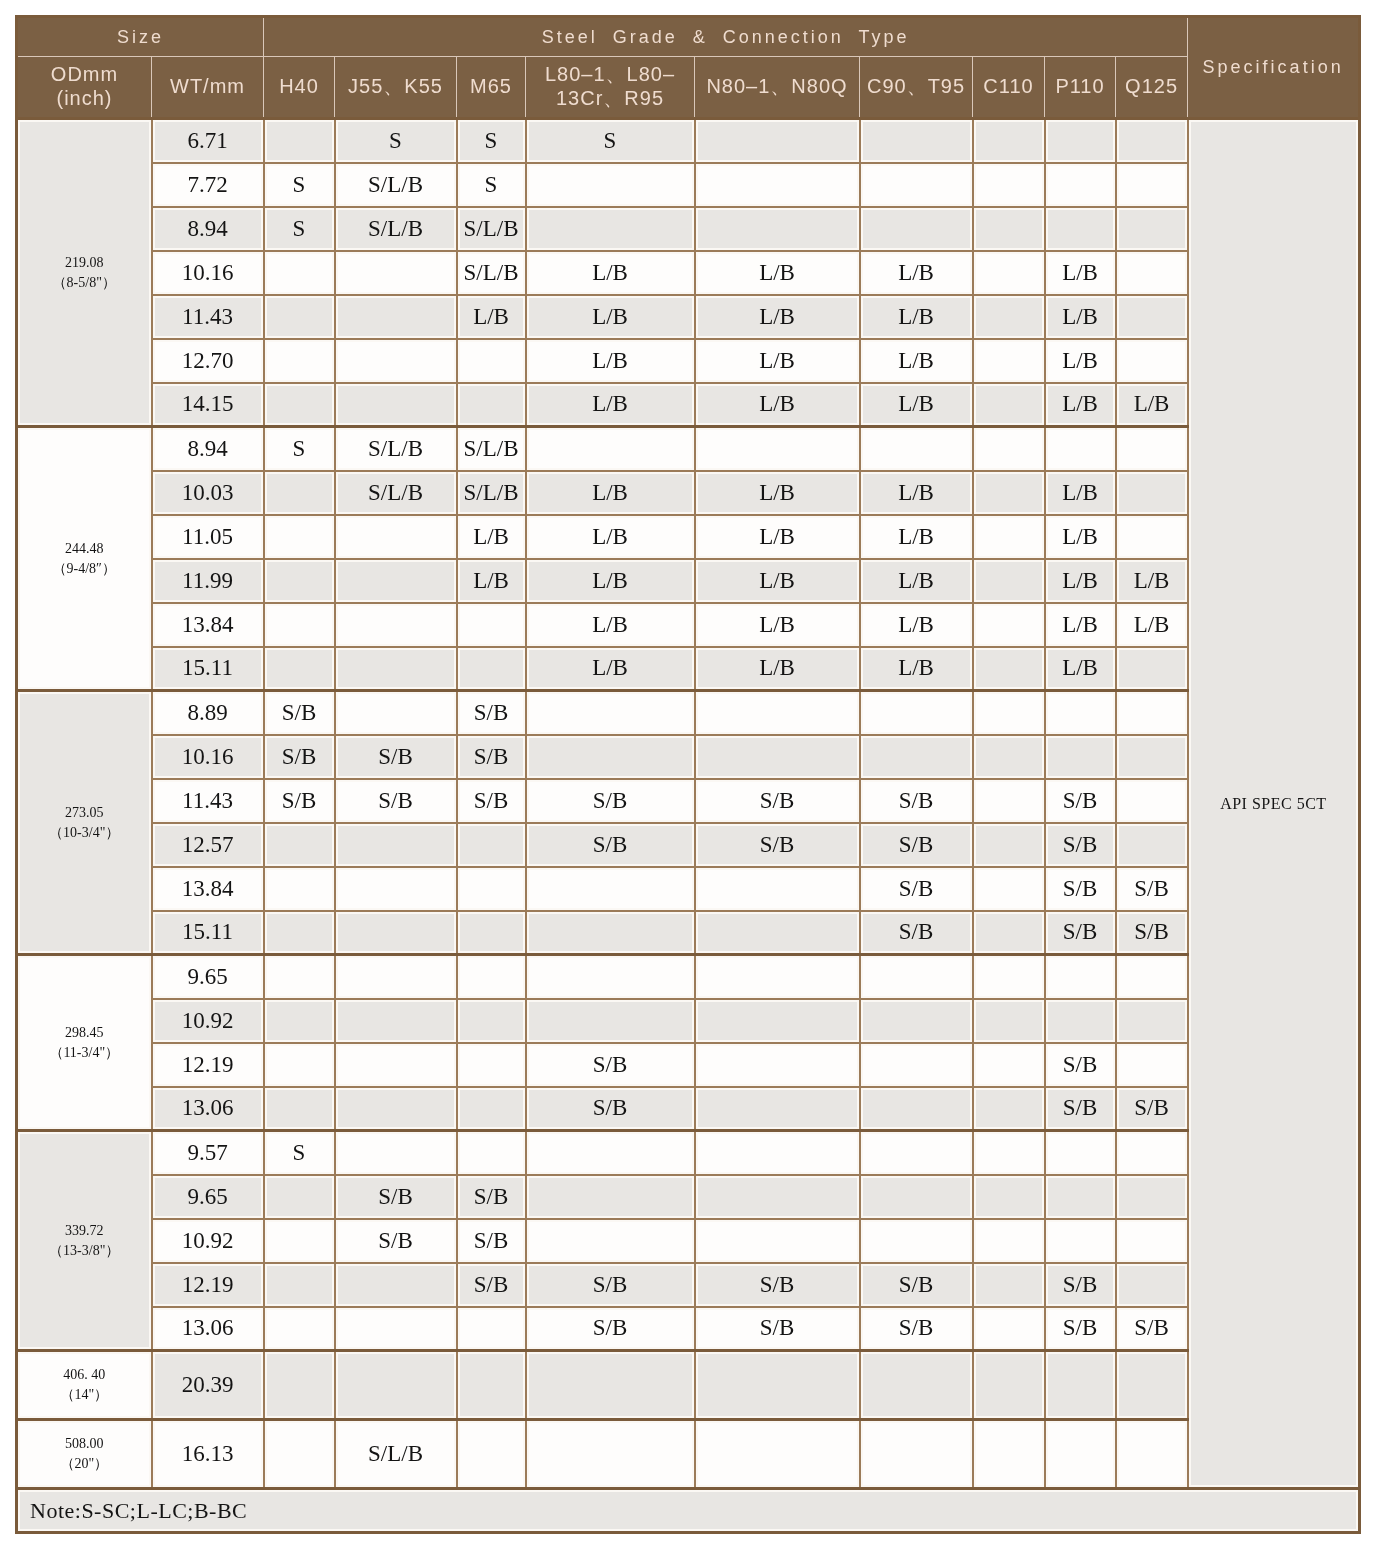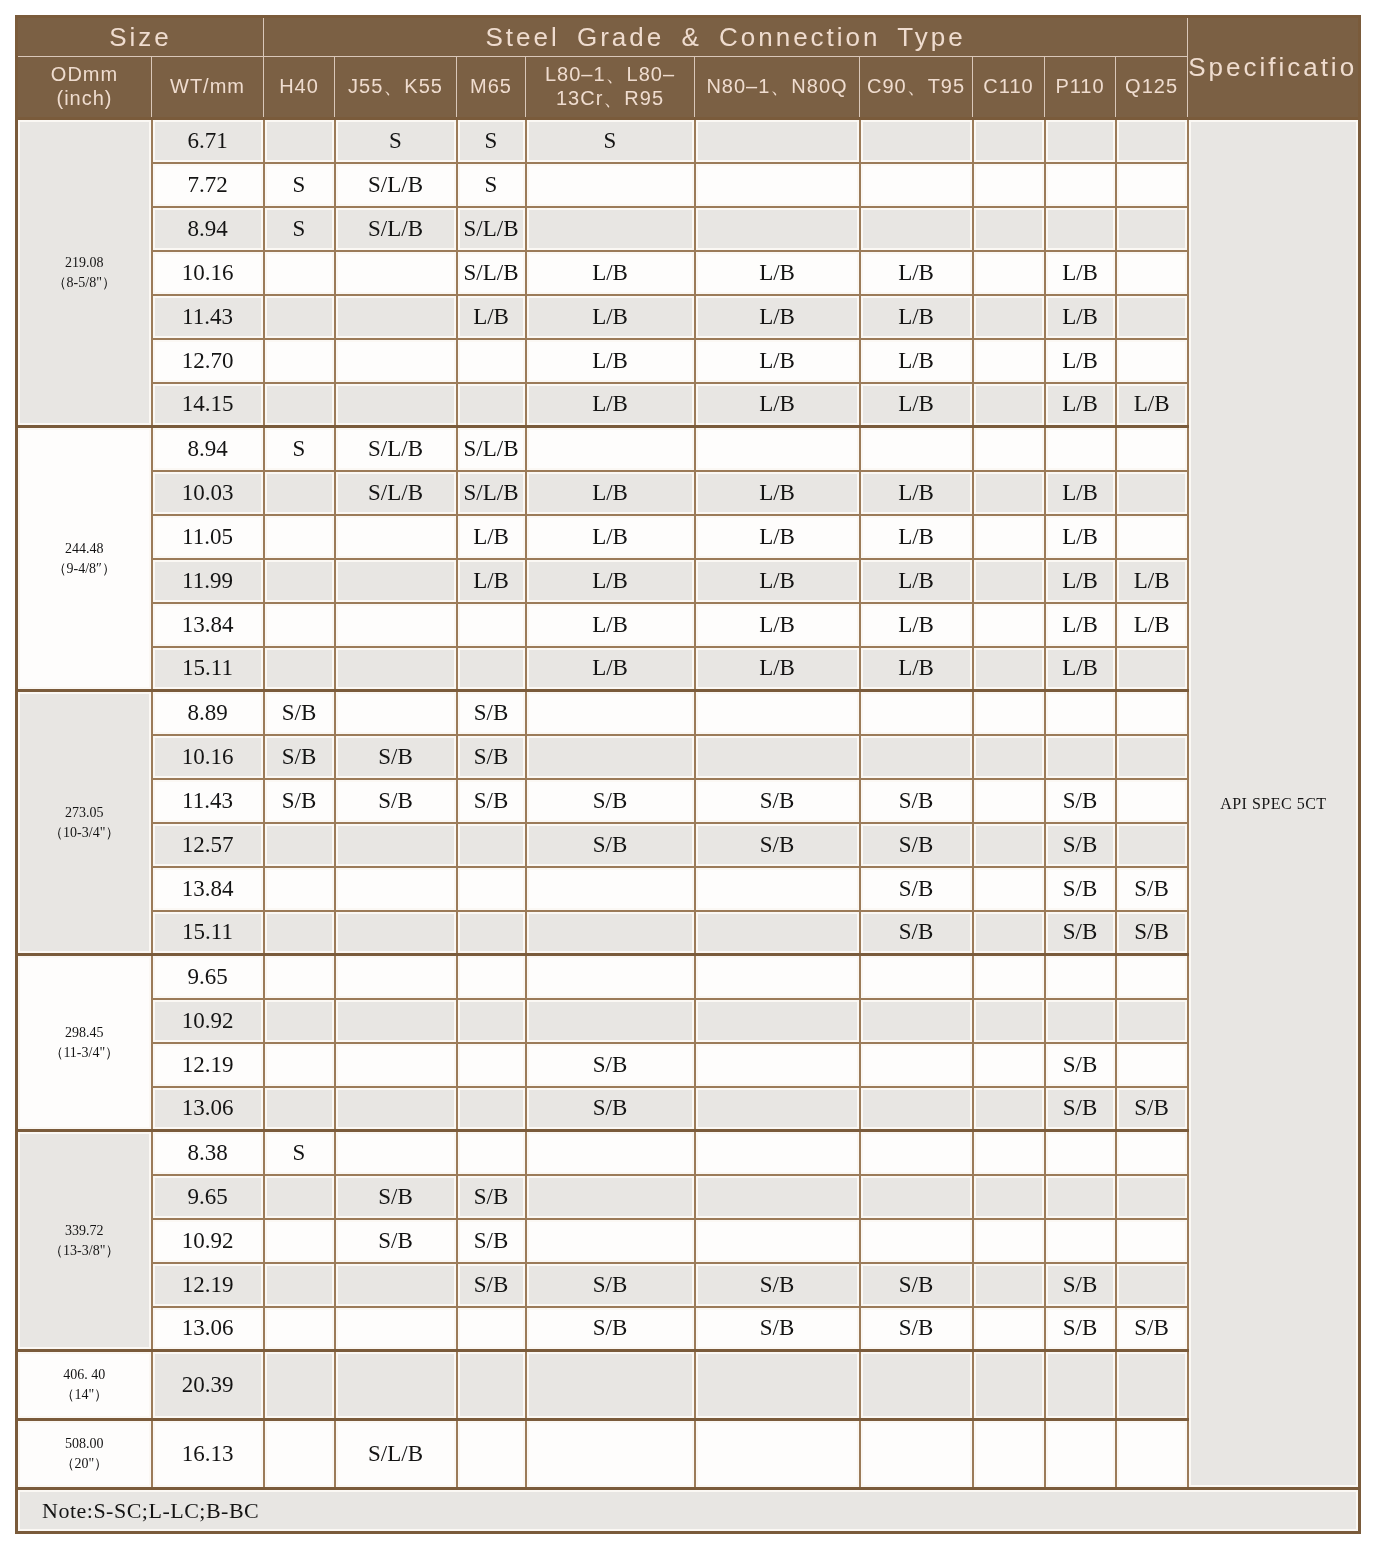--- a/index.html
+++ b/index.html
@@ -27,21 +27,21 @@
   
   thead th {
     background: var(--header-bg);
     color: var(--header-text);
     font-family: "Liberation Sans", "DejaVu Sans", sans-serif;
     font-weight: normal;
     border: 1px solid var(--header-sep);
     text-align: center;
   }
   tr.hrow1 { height: 40px; }
-  tr.hrow1 th { font-size: 26px; letter-spacing: 3px; word-spacing: 7px; }
+  tr.hrow1 th { font-size: 18px; letter-spacing: 3px; word-spacing: 7px; }
   tr.hrow2 { height: 62px; }
   th.h2 { font-size: 20px; letter-spacing: 1px; line-height: 1.18; white-space: pre-line; }
   tr.hrow2 th, th.spec-h { border-bottom: 3px solid var(--border-dark); }
   th.spec-h { font-size: 20px; letter-spacing: 1px; }
 
   
   tbody td {
     border: 2px solid var(--grid-brown);
     font-family: "Liberation Serif", "DejaVu Serif", serif;
     color: var(--text);
@@ -55,21 +55,21 @@
   #table-body tr:nth-last-child(3) { height: 69px; }
 
   tr.group-start td { border-top: 3px solid var(--border-dark); }
   td.gray  { background: var(--row-gray); }
   td.white { background: var(--row-white); }
   td.od    { font-size: 14px; line-height: 1.4; white-space: pre-line; }
   td.spec-cell { background: var(--row-gray); font-size: 16px; letter-spacing: 0.5px; }
   tr.note-row { height: 44px; }
   td.note {
     text-align: left;
-    padding-left: 24px;
+    padding-left: 12px;
     font-size: 22px;
     letter-spacing: 0.5px;
     background: var(--row-gray);
     border-top: 3px solid var(--border-dark);
   }
 </style>
 </head>
 <body>
 
 <div class="page">
@@ -391,21 +391,21 @@
           <td class="val gray">S/B</td>
           <td class="val gray"></td>
           <td class="val gray"></td>
           <td class="val gray"></td>
           <td class="val gray">S/B</td>
           <td class="val gray">S/B</td>
         </tr>
         <tr class="group-start">
           <td class="od gray" rowspan="5">339.72
 （13-3/8"）</td>
-          <td class="wt white">8.38</td>
+          <td class="wt white">9.57</td>
           <td class="val white">S</td>
           <td class="val white"></td>
           <td class="val white"></td>
           <td class="val white"></td>
           <td class="val white"></td>
           <td class="val white"></td>
           <td class="val white"></td>
           <td class="val white"></td>
           <td class="val white"></td>
         </tr>

